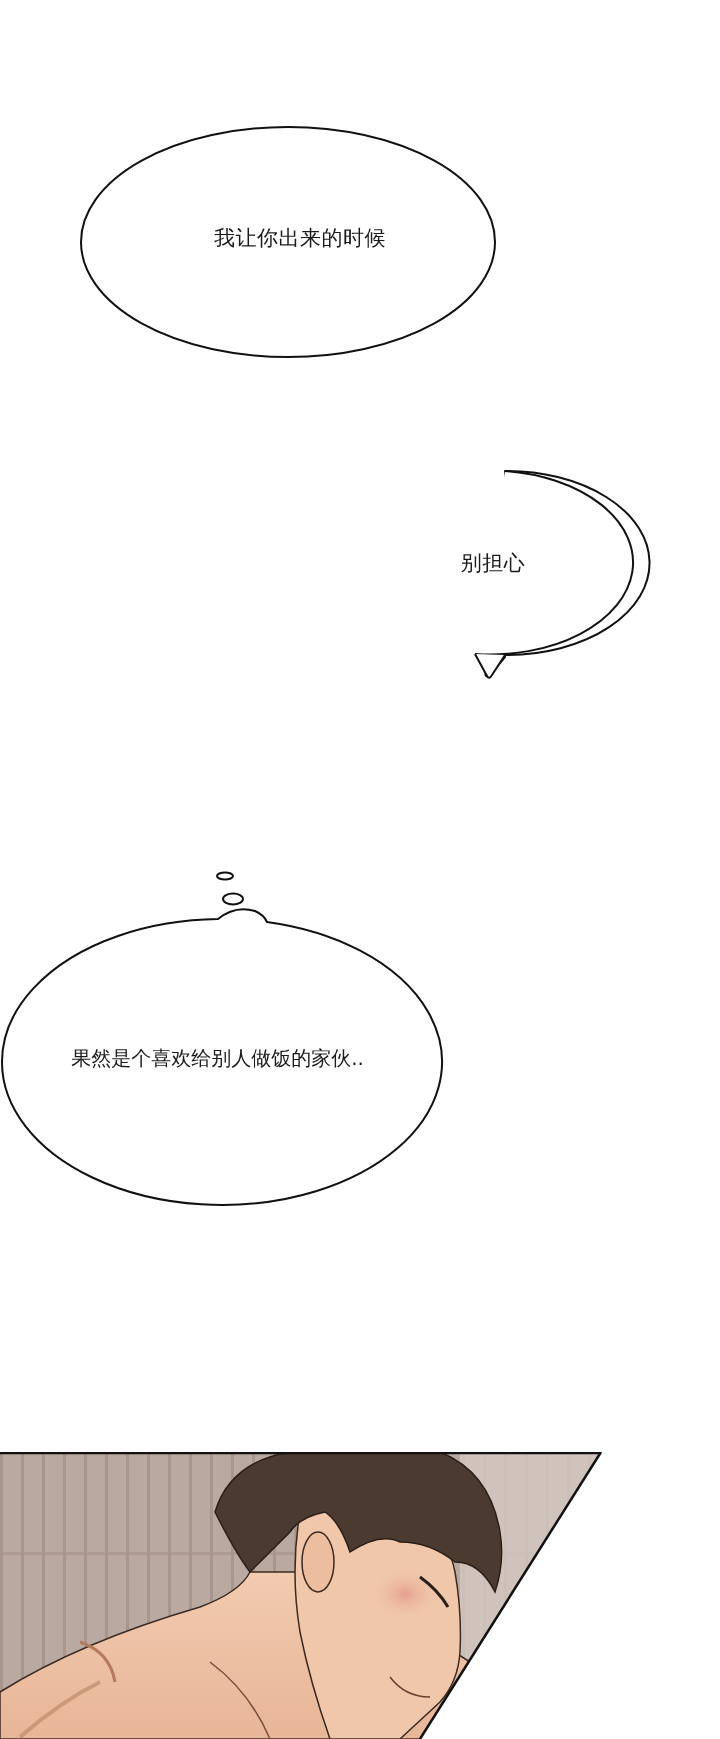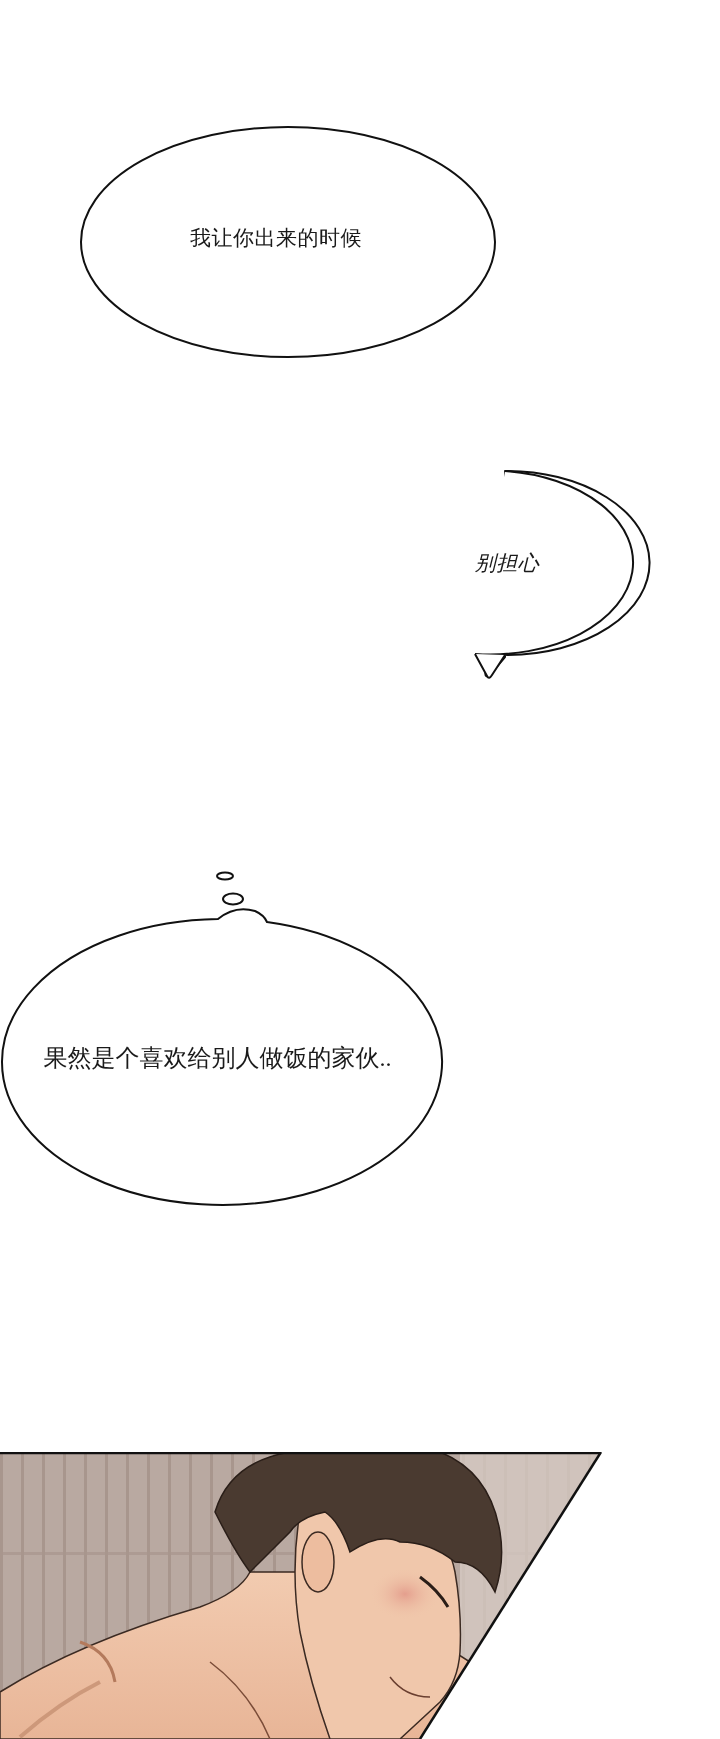--- a/index.html
+++ b/index.html
@@ -46,29 +46,29 @@
     <path d="M 475 654 L 487 676 Q 489 680 492 675 L 505 655" fill="#fff" stroke="#111" stroke-width="2" stroke-linejoin="round"></path>
 
     <path d="M 218 919
              Q 235 905 255 911
              Q 264 915 267 922
              A 220 143 0 1 1 218 919 Z" fill="#ffffff" stroke="#111" stroke-width="2"></path>
     <ellipse cx="225" cy="876" rx="8" ry="3.5" fill="#fff" stroke="#111" stroke-width="2"></ellipse>
     <ellipse cx="233" cy="899" rx="10" ry="5.5" fill="#fff" stroke="#111" stroke-width="2"></ellipse>
   </svg>
 
-  <div class="bubble-text" style="left:68px; top:219px; width:416px;">
+  <div class="bubble-text" style="left:92px; top:219px; width:416px;">
     <div>我让你出来的时候</div>
   </div>
 
-  <div class="bubble-text" style="left:362px; top:544px; width:290px;font-style:italic;">
+  <div class="bubble-text" style="left:348px; top:544px; width:290px;">
     <div>别担心</div>
   </div>
 
-  <div class="bubble-text" style="left:0px; top:1039px; width:435px; font-size:24px; letter-spacing:0;font-family:Liberation Serif, serif;">
+  <div class="bubble-text" style="left:0px; top:1039px; width:435px; font-size:20px; letter-spacing:0;">
     <div>果然是个喜欢给别人做饭的家伙..</div>
   </div>
 
   <div class="panel">
     <svg width="720" height="287" viewBox="0 0 720 287">
       <defs>
         <clipPath id="panelClip">
           <polygon points="0,0 601,0 420,287 0,287"></polygon>
         </clipPath>
         <pattern id="wallStripes" width="21" height="287" patternUnits="userSpaceOnUse">

